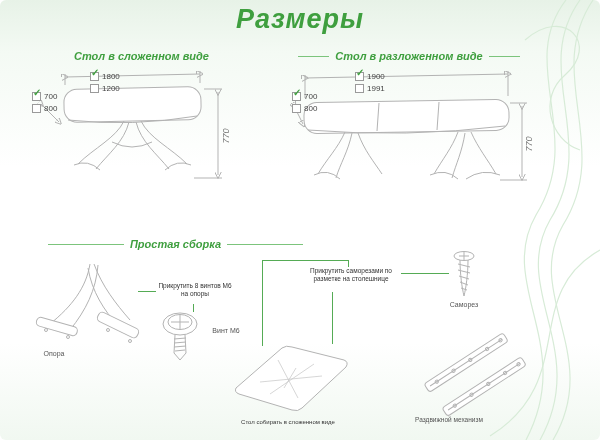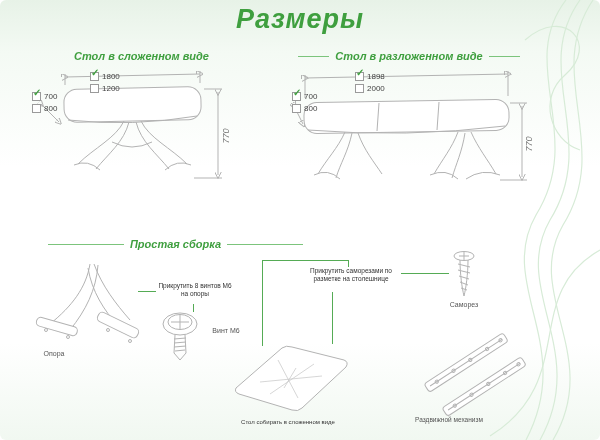--- a/index.html
+++ b/index.html
@@ -139,25 +139,25 @@
     <path d="M181,64 C188,80 198,92 206,106"></path>
     <path d="M140,107 Q156,100 168,111"></path>
     <path d="M176,111 Q192,100 210,107"></path>
   </svg>
 
   <div class="opts" style="left:355px;top:72px;">
     <div class="opt">
       <span class="cb">
           <span class="check">✓</span>
         </span>
-      <span>1898</span>
-    </div>
-    <div class="opt">
-      <span class="cb"></span>
-      <span>2000</span>
+      <span>1900</span>
+    </div>
+    <div class="opt">
+      <span class="cb"></span>
+      <span>1991</span>
     </div>
   </div>
 
   <div class="opts" style="left:292px;top:92px;">
     <div class="opt">
       <span class="cb">
           <span class="check">✓</span>
         </span>
       <span>700</span>
     </div>

